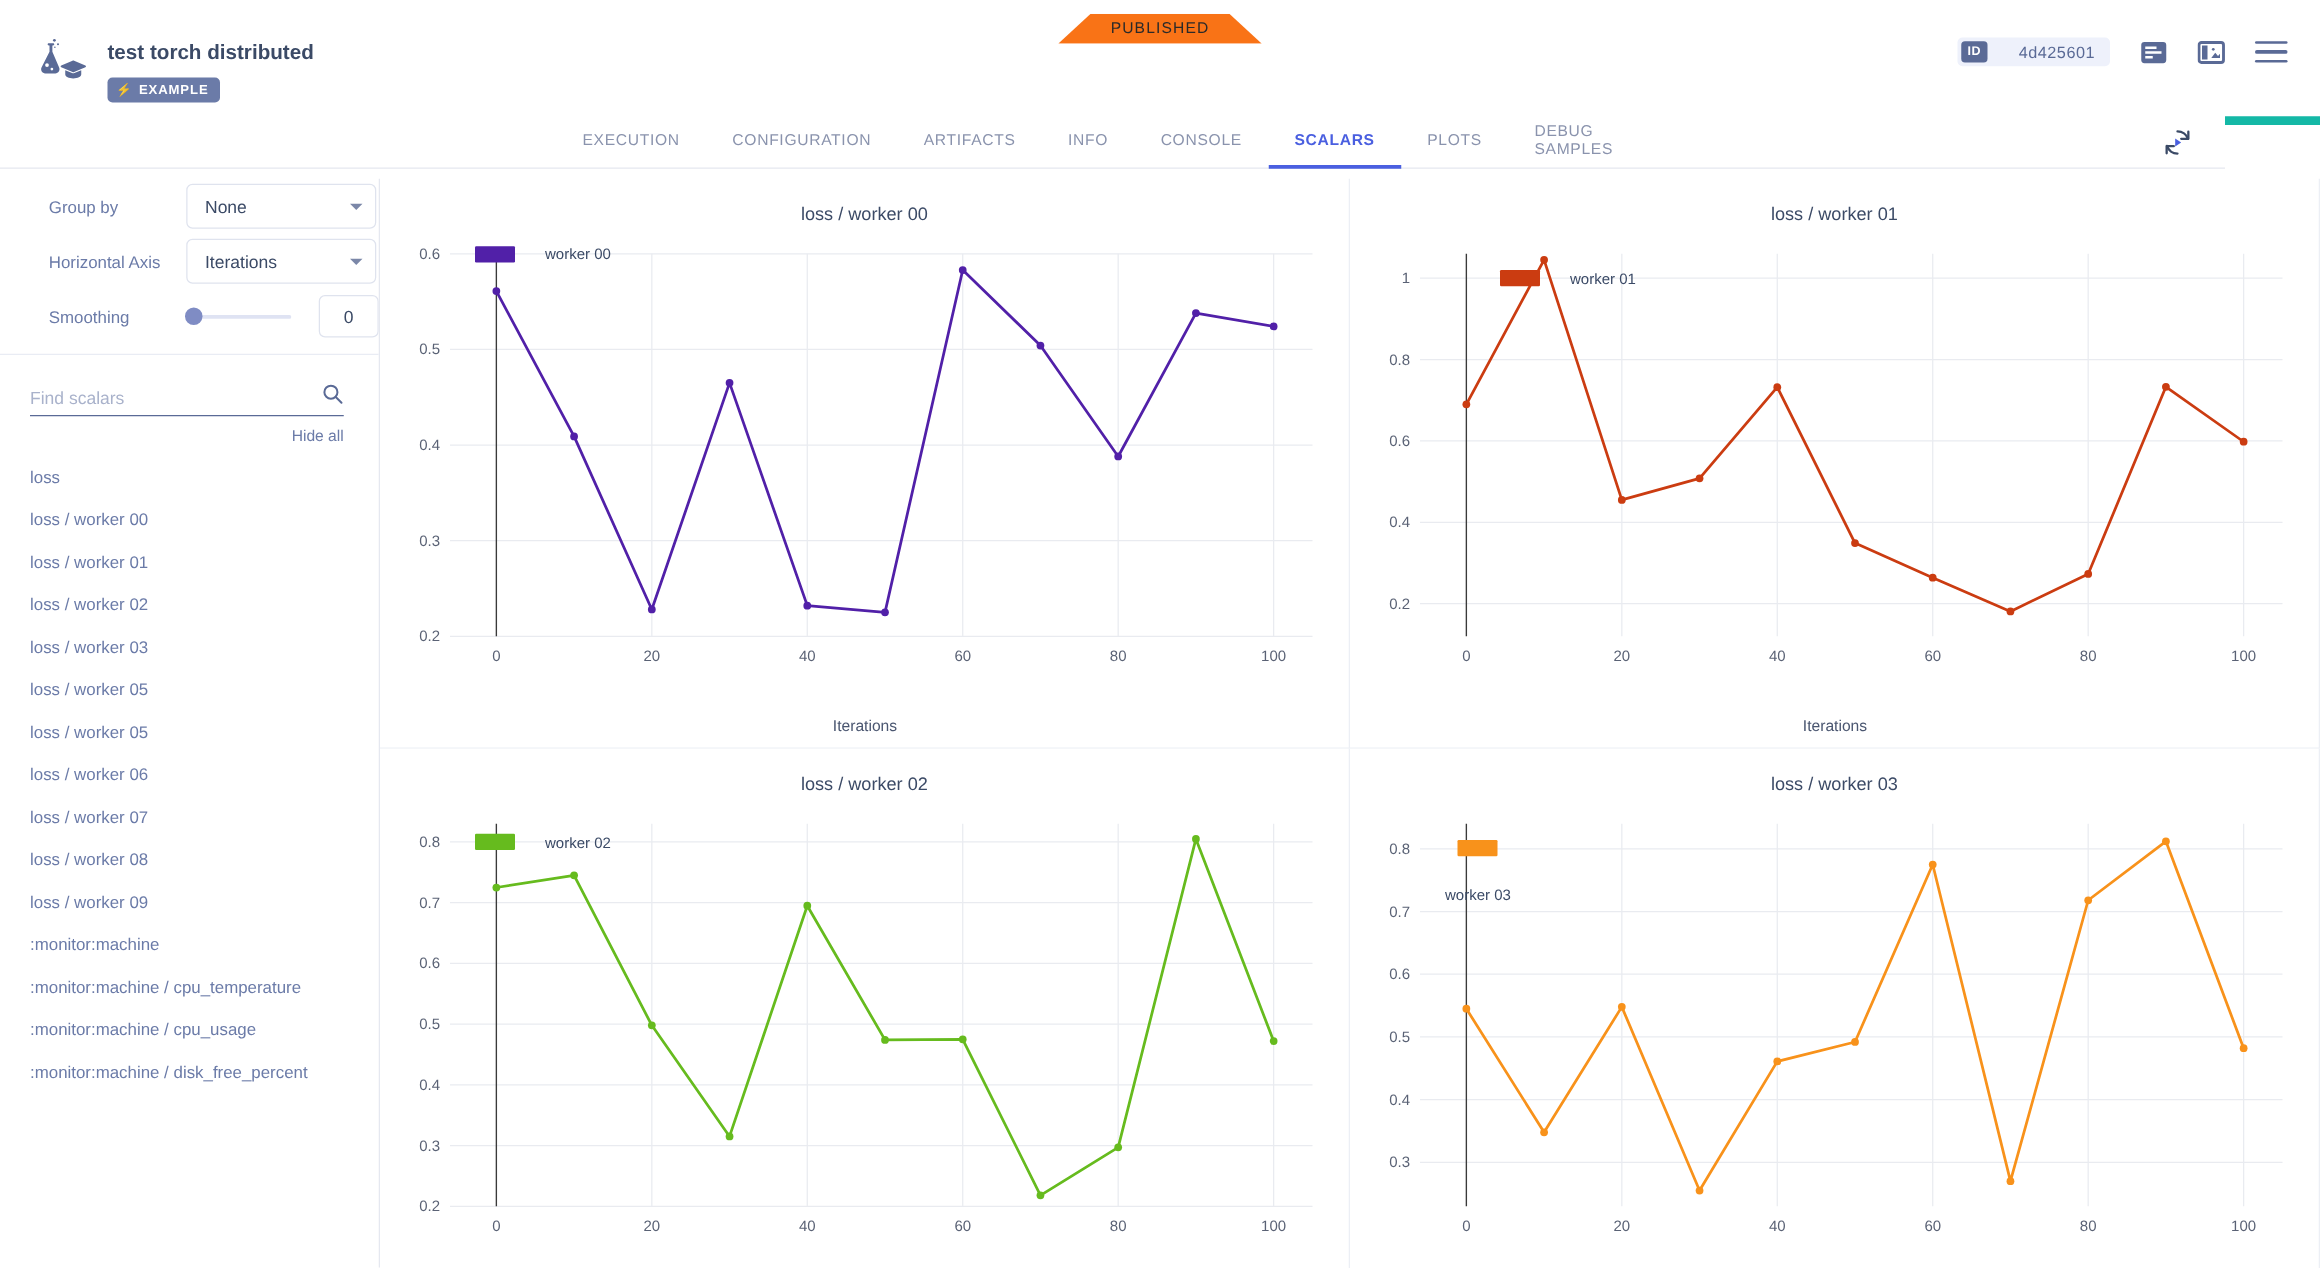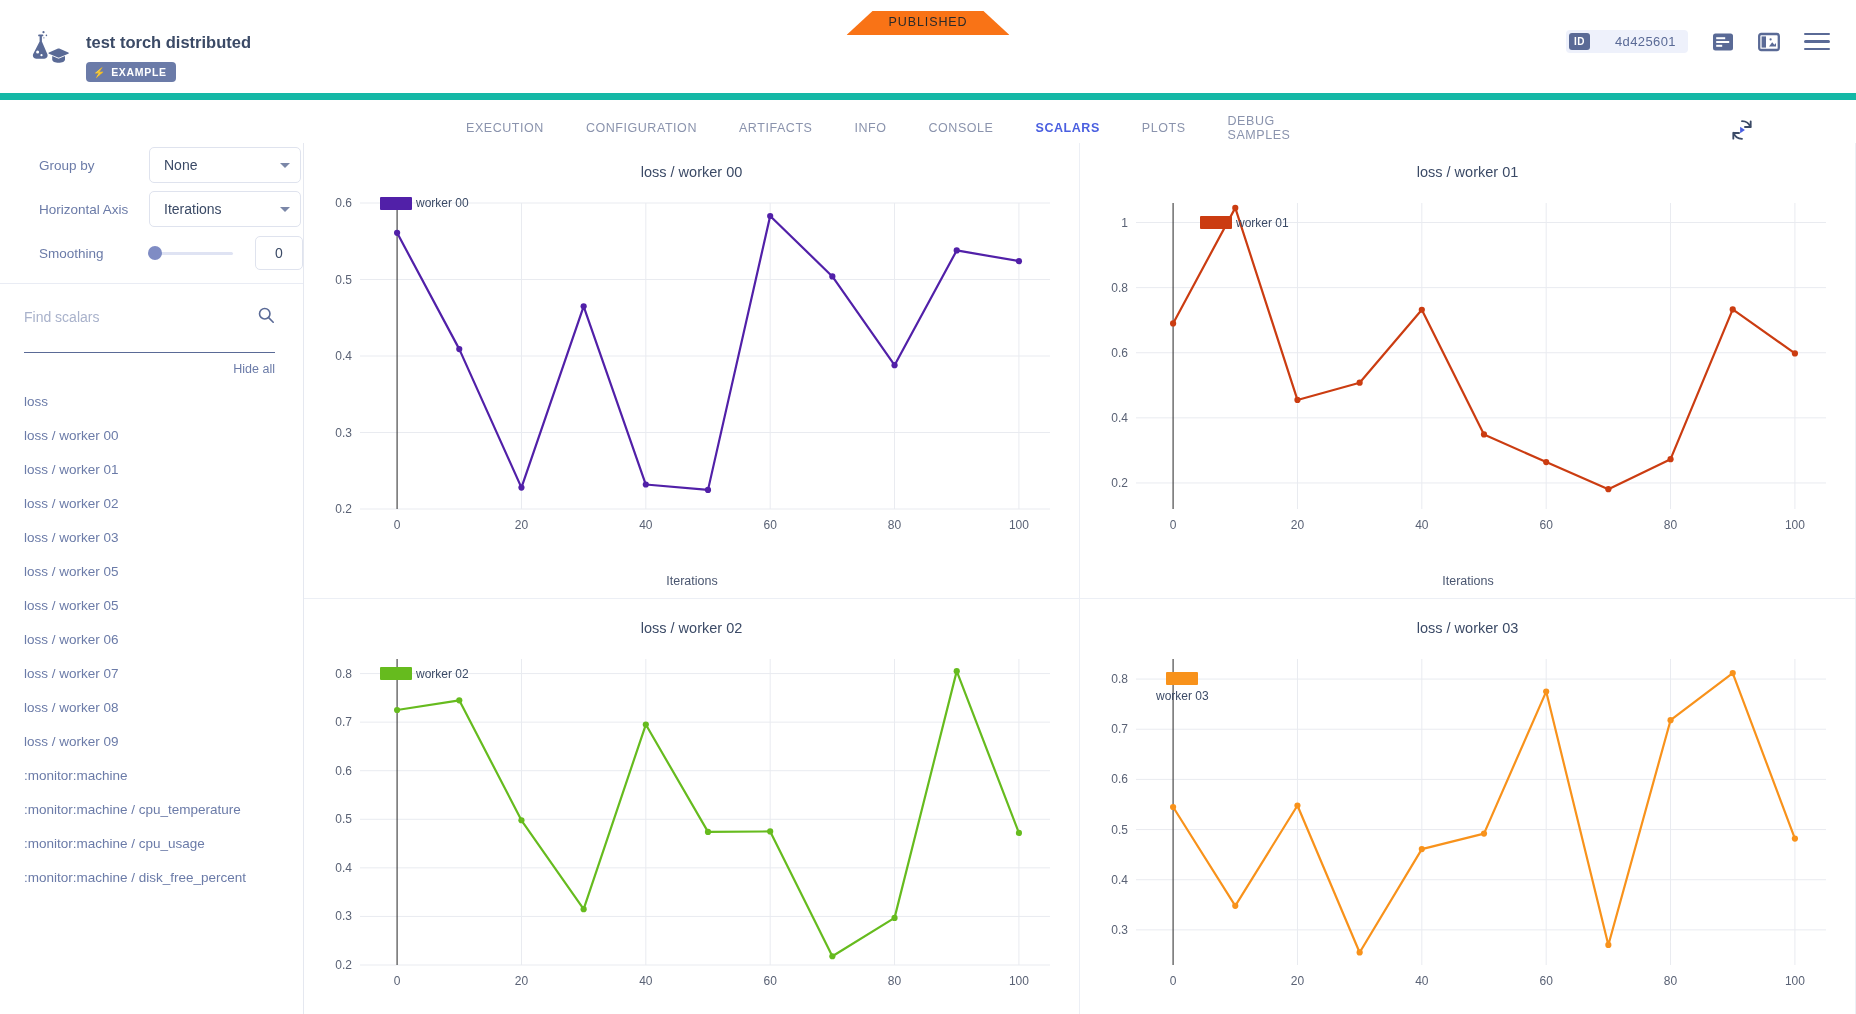--- a/index.html
+++ b/index.html
@@ -56,21 +56,21 @@
     background: #5a6a96; color: #fff; font-size: 10px; font-weight: bold;
     letter-spacing: .5px; padding: 3px 5px; border-radius: 3px;
   }
   #id-chip .id-val { font-size: 13px; color: #5a6a96; letter-spacing: .4px; }
   .hicon { width: 22px; height: 22px; cursor: pointer; }
   #hamburger { display: flex; flex-direction: column; gap: 5px; cursor: pointer; }
   #hamburger i { display: block; width: 26px; height: 2.4px; background: #5a6a96; border-radius: 2px; }
 
   
   #tabbar {
-    position: absolute; top: 108px; left: 0; width: 1780px; height: 43px;
+    position: absolute; top: 92px; left: 0; width: 1780px; height: 43px;
     border-bottom: 1px solid #e5e8f0; background: #fff;
   }
   #tabs {
     position: absolute; left: 50%; transform: translateX(-50%);
     display: flex; height: 43px; align-items: stretch;
   }
   .tab {
     display: flex; align-items: center; padding: 0 21px; height: 43px;
     font-size: 12.5px; letter-spacing: .55px; color: #8a93ad; cursor: pointer;
     border-bottom: 3px solid transparent;
@@ -103,21 +103,21 @@
   }
   .num-box {
     width: 48px; height: 34px; border: 1px solid #dfe3ee; border-radius: 5px;
     display: flex; align-items: center; justify-content: center;
     font-size: 14px; color: #3b4a66; margin-left: 22px; background: #fff;
   }
 
   #sidebar-divider { margin-top: 8px; border-top: 1px solid #e9ecf4; }
   #search-wrap { padding: 22px 28px 0 24px; }
   #search-row {
-    display: flex; border-bottom: 1.6px solid #5a6a96; padding-bottom: 24px;
+    display: flex; border-bottom: 1.6px solid #5a6a96; padding-bottom: 3px;
   }
   #search-input {
     flex: 1; border: none; outline: none; font-size: 14px; color: #3b4a66;
     font-family: "Liberation Sans", sans-serif; background: transparent;
   }
   #search-input::placeholder { color: #a9b2cb; }
   #hide-all {
     text-align: right; font-size: 12.5px; color: #6b7ba8; padding: 9px 28px 0 0; cursor: pointer;
   }
   #scalar-list { margin-top: 8px; }
@@ -138,21 +138,21 @@
   .chart-title {
     text-align: center; font-size: 14.5px; color: #3b4a66; padding-top: 21px;
     font-family: "Liberation Sans", sans-serif;
   }
   .plot-area { position: absolute; left: 0; top: 42px; width: 776px; height: 370px; }
   .x-title {
     position: absolute; bottom: 10px; left: 0; width: 776px; text-align: center;
     font-size: 12.5px; color: #4a5670;
   }
   .legend {
-    position: absolute; display: flex; align-items: center; gap: 4px;
+    position: absolute; display: flex; align-items: center; gap: 24px;
     font-size: 12px; color: #3b4a66;
   }
   .legend .swatch { width: 32px; height: 13px; border-radius: 1px; }
   svg text { font-family: "Liberation Sans", sans-serif; }
 </style>
 </head>
 <body>
 
 <div id="header">
   <div id="brand">

